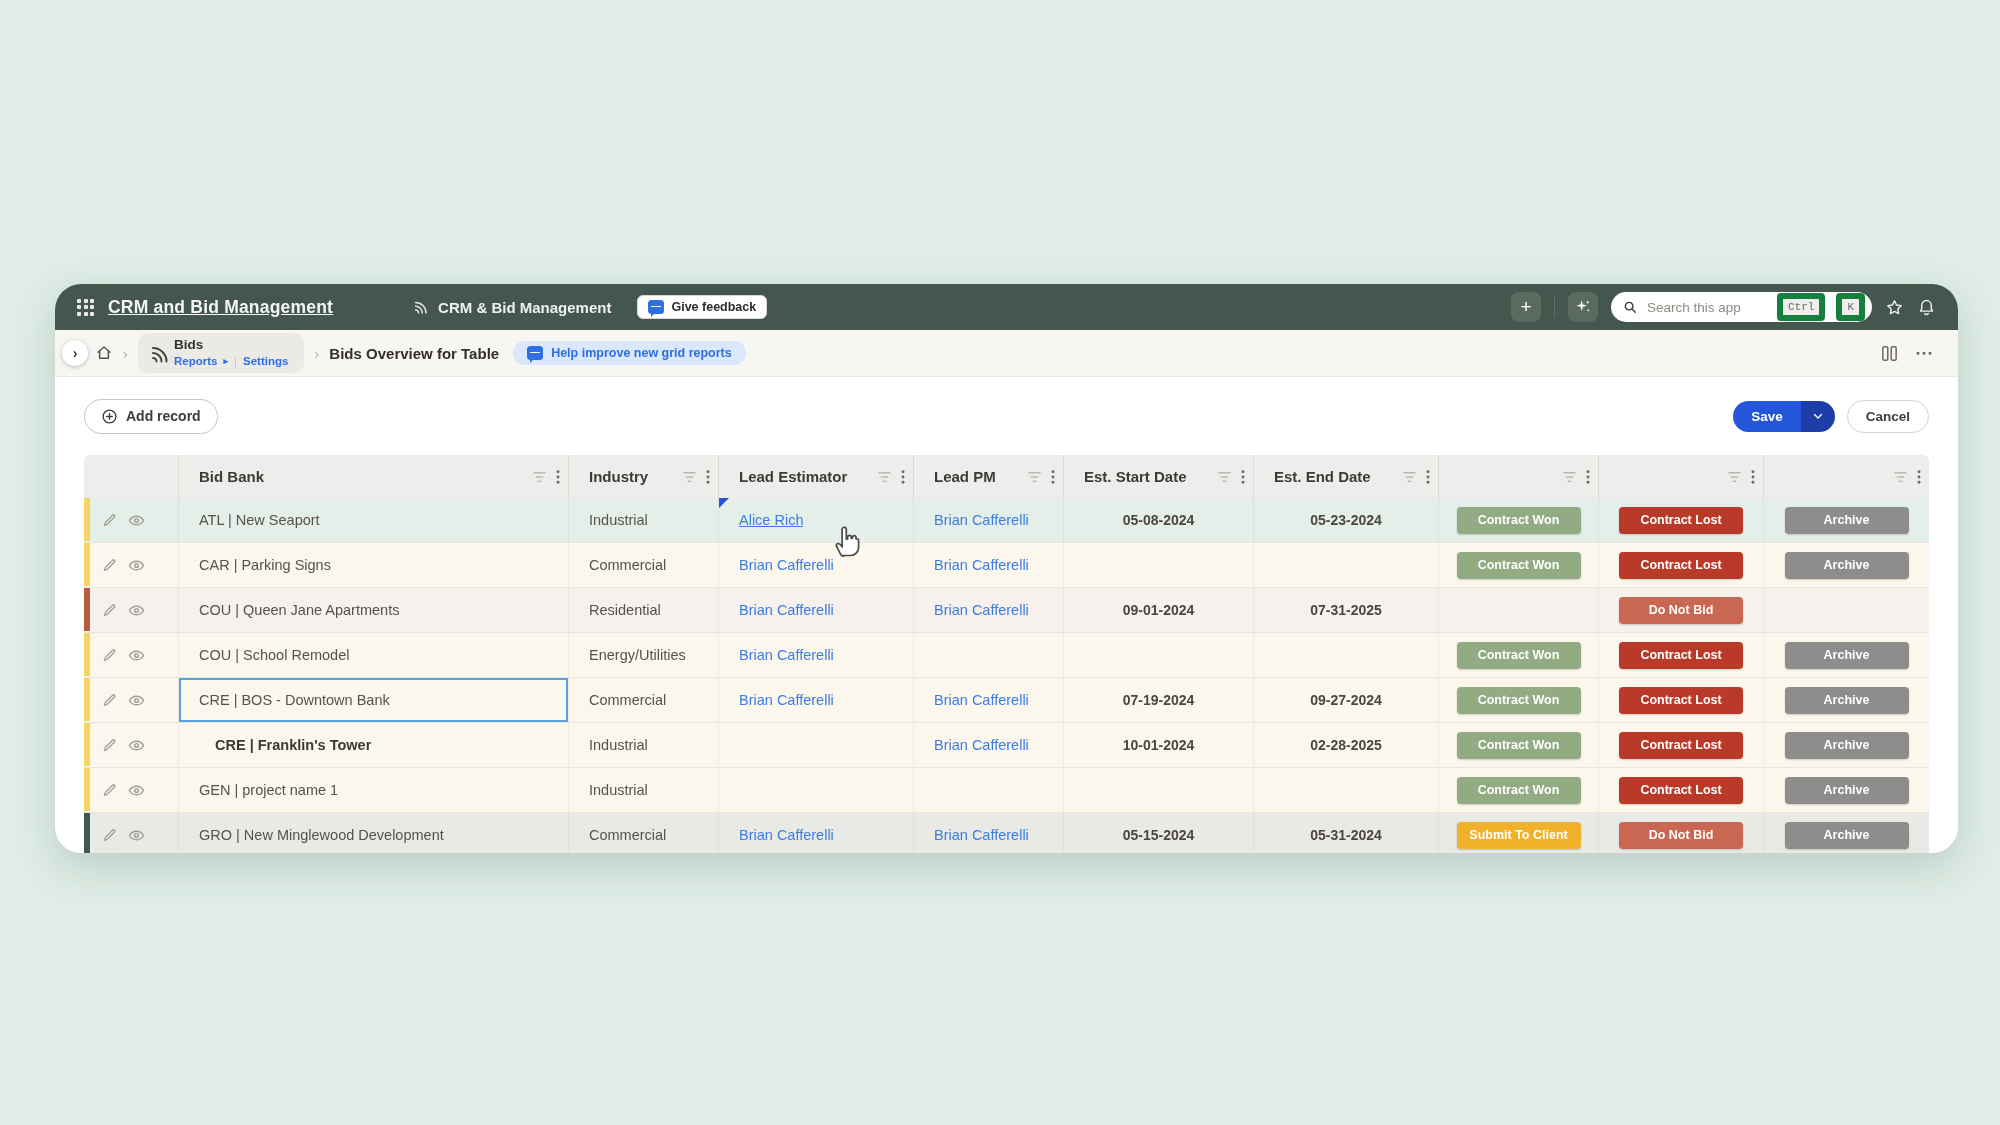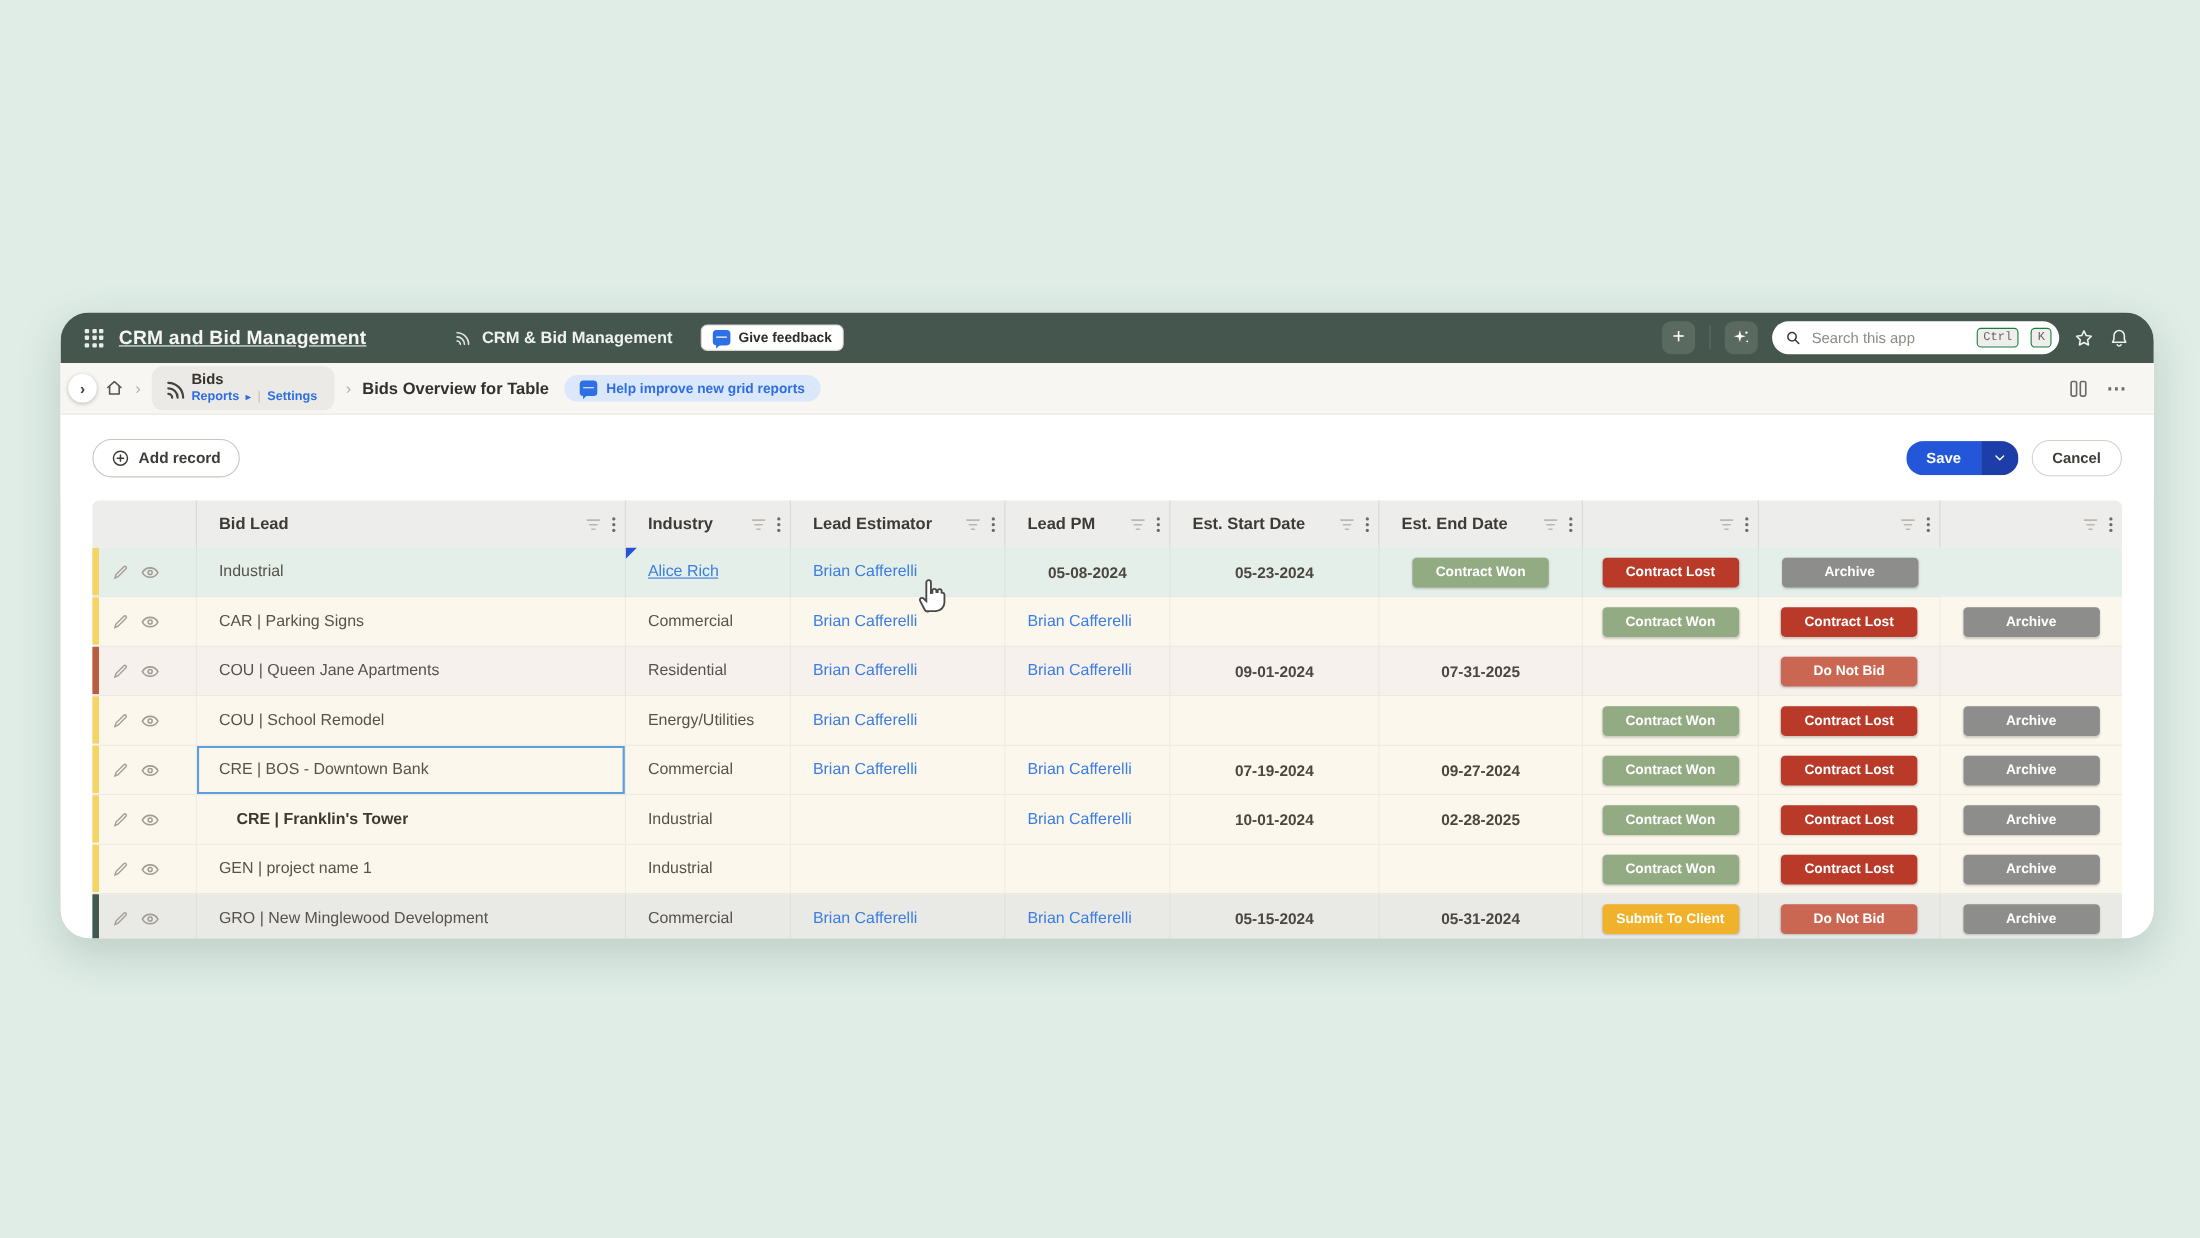--- a/index.html
+++ b/index.html
@@ -19,21 +19,21 @@
   .chat-chip{width:16px;height:14px;background:#2f6fe4;border-radius:3.5px;position:relative;flex:none;}
   .chat-chip:after{content:"";position:absolute;left:3px;bottom:-3px;border:3px solid transparent;border-top-color:#2f6fe4;border-left-color:#2f6fe4;}
   .chat-chip i{position:absolute;left:3px;top:5.5px;width:10px;height:1.8px;background:#fff;border-radius:1px;}
   .top-right{margin-left:auto;display:flex;align-items:center;gap:13px;}
   .sq-btn{width:30px;height:30px;border-radius:8px;background:#5a6a61;display:flex;align-items:center;justify-content:center;color:#fff;cursor:pointer;flex:none;}
   .plus-glyph{font-size:19px;font-weight:400;line-height:1;margin-top:-2px;}
   .top-divider{width:1px;height:22px;background:#5f6f66;}
   .searchbox{display:flex;align-items:center;gap:8px;width:242px;height:30px;background:#fff;border-radius:15px;padding:0 7px 0 12px;}
   .searchbox input{border:none;outline:none;flex:1;font-size:13.5px;color:#444;background:transparent;font-family:"Liberation Sans",sans-serif;min-width:0;}
   .searchbox input::placeholder{color:#8f8b85;}
-  .keycap{font-family:"Liberation Mono",monospace;font-size:11px;color:#6a665f;background:#efeeec;border:1px solid #15803d;border-radius:4px;padding:2px 5px;}
+  .keycap{font-family:"Liberation Mono",monospace;font-size:11px;color:#6a665f;background:#efeeec;border:6px solid #15803d;border-radius:4px;padding:2px 5px;}
   .keycap + .keycap{margin-left:3px;}
 
   
   .navbar{height:46px;background:#f7f6f3;border-bottom:1px solid #eae8e3;display:flex;align-items:center;padding:0 24px 0 40px;position:relative;}
   .expand-circle{position:absolute;left:7px;top:10px;width:26px;height:26px;border-radius:50%;background:#fff;box-shadow:0 1px 4px rgba(0,0,0,.25);display:flex;align-items:center;justify-content:center;font-size:14px;font-weight:700;color:#3e3b36;cursor:pointer;}
   .crumb-sep{color:#b3afa8;font-size:15px;margin:0 10px;}
   .bids-card{display:flex;align-items:center;gap:2px;background:#eceae6;border-radius:10px;padding:4px 16px 4px 10px;cursor:pointer;}
   .bids-meta{display:flex;flex-direction:column;line-height:1.25;}
   .bids-title{font-size:13.5px;font-weight:700;color:#36332e;}
   .bids-links{display:flex;align-items:center;gap:6px;font-size:11.5px;font-weight:600;color:#2e6ee2;}
@@ -242,21 +242,21 @@
         </span>
         <button class="cancel-btn">Cancel</button>
       </span>
     </div>
 
     <div class="grid">
 
       <div class="hrow">
         <div class="hcell first"></div>
         <div class="hcell">
-          <span class="hlabel">Bid Lead</span>
+          <span class="hlabel">Bid Bank</span>
           <span class="hicons">
               <span class="icon-btn">
                 <svg width="13" height="12" viewBox="0 0 14 12" stroke="#bcb8b1" stroke-width="1.6" stroke-linecap="round">
                   <path d="M1 1.5h12M3.5 6h7M5.5 10.5h3"></path>
                 </svg>
               </span>
               <span class="icon-btn">
                 <svg width="4" height="14" viewBox="0 0 4 16" fill="#6f6b64">
                   <circle cx="2" cy="2" r="1.7"></circle>
                   <circle cx="2" cy="8" r="1.7"></circle>
@@ -408,20 +408,23 @@
             <span class="strip"></span>
             <span class="rowicon"><svg width="15" height="15" viewBox="0 0 24 24" fill="none" stroke="#a19c94" stroke-width="2">
                 <path d="M4 20l1.5-5L17 3.5a2.1 2.1 0 0 1 3 3L8.5 18 4 20z"></path>
               </svg></span>
             <span class="rowicon"><svg width="17" height="17" viewBox="0 0 24 24" fill="none" stroke="#a19c94" stroke-width="2">
                 <path d="M2 12s3.5-6 10-6 10 6 10 6-3.5 6-10 6S2 12 2 12z"></path>
                 <circle cx="12" cy="12" r="2.6"></circle>
               </svg></span>
           </div>
         <div class="tcell">
+            <span class="bid-text">ATL | New Seaport</span>
+          </div>
+        <div class="tcell">
             <span>Industrial</span>
           </div>
         <div class="tcell">
             <span class="flag"></span>
             <a class="plink hovered">Alice Rich</a>
           </div>
         <div class="tcell">
             <a class="plink">Brian Cafferelli</a>
           </div>
         <div class="tcell c-date">

